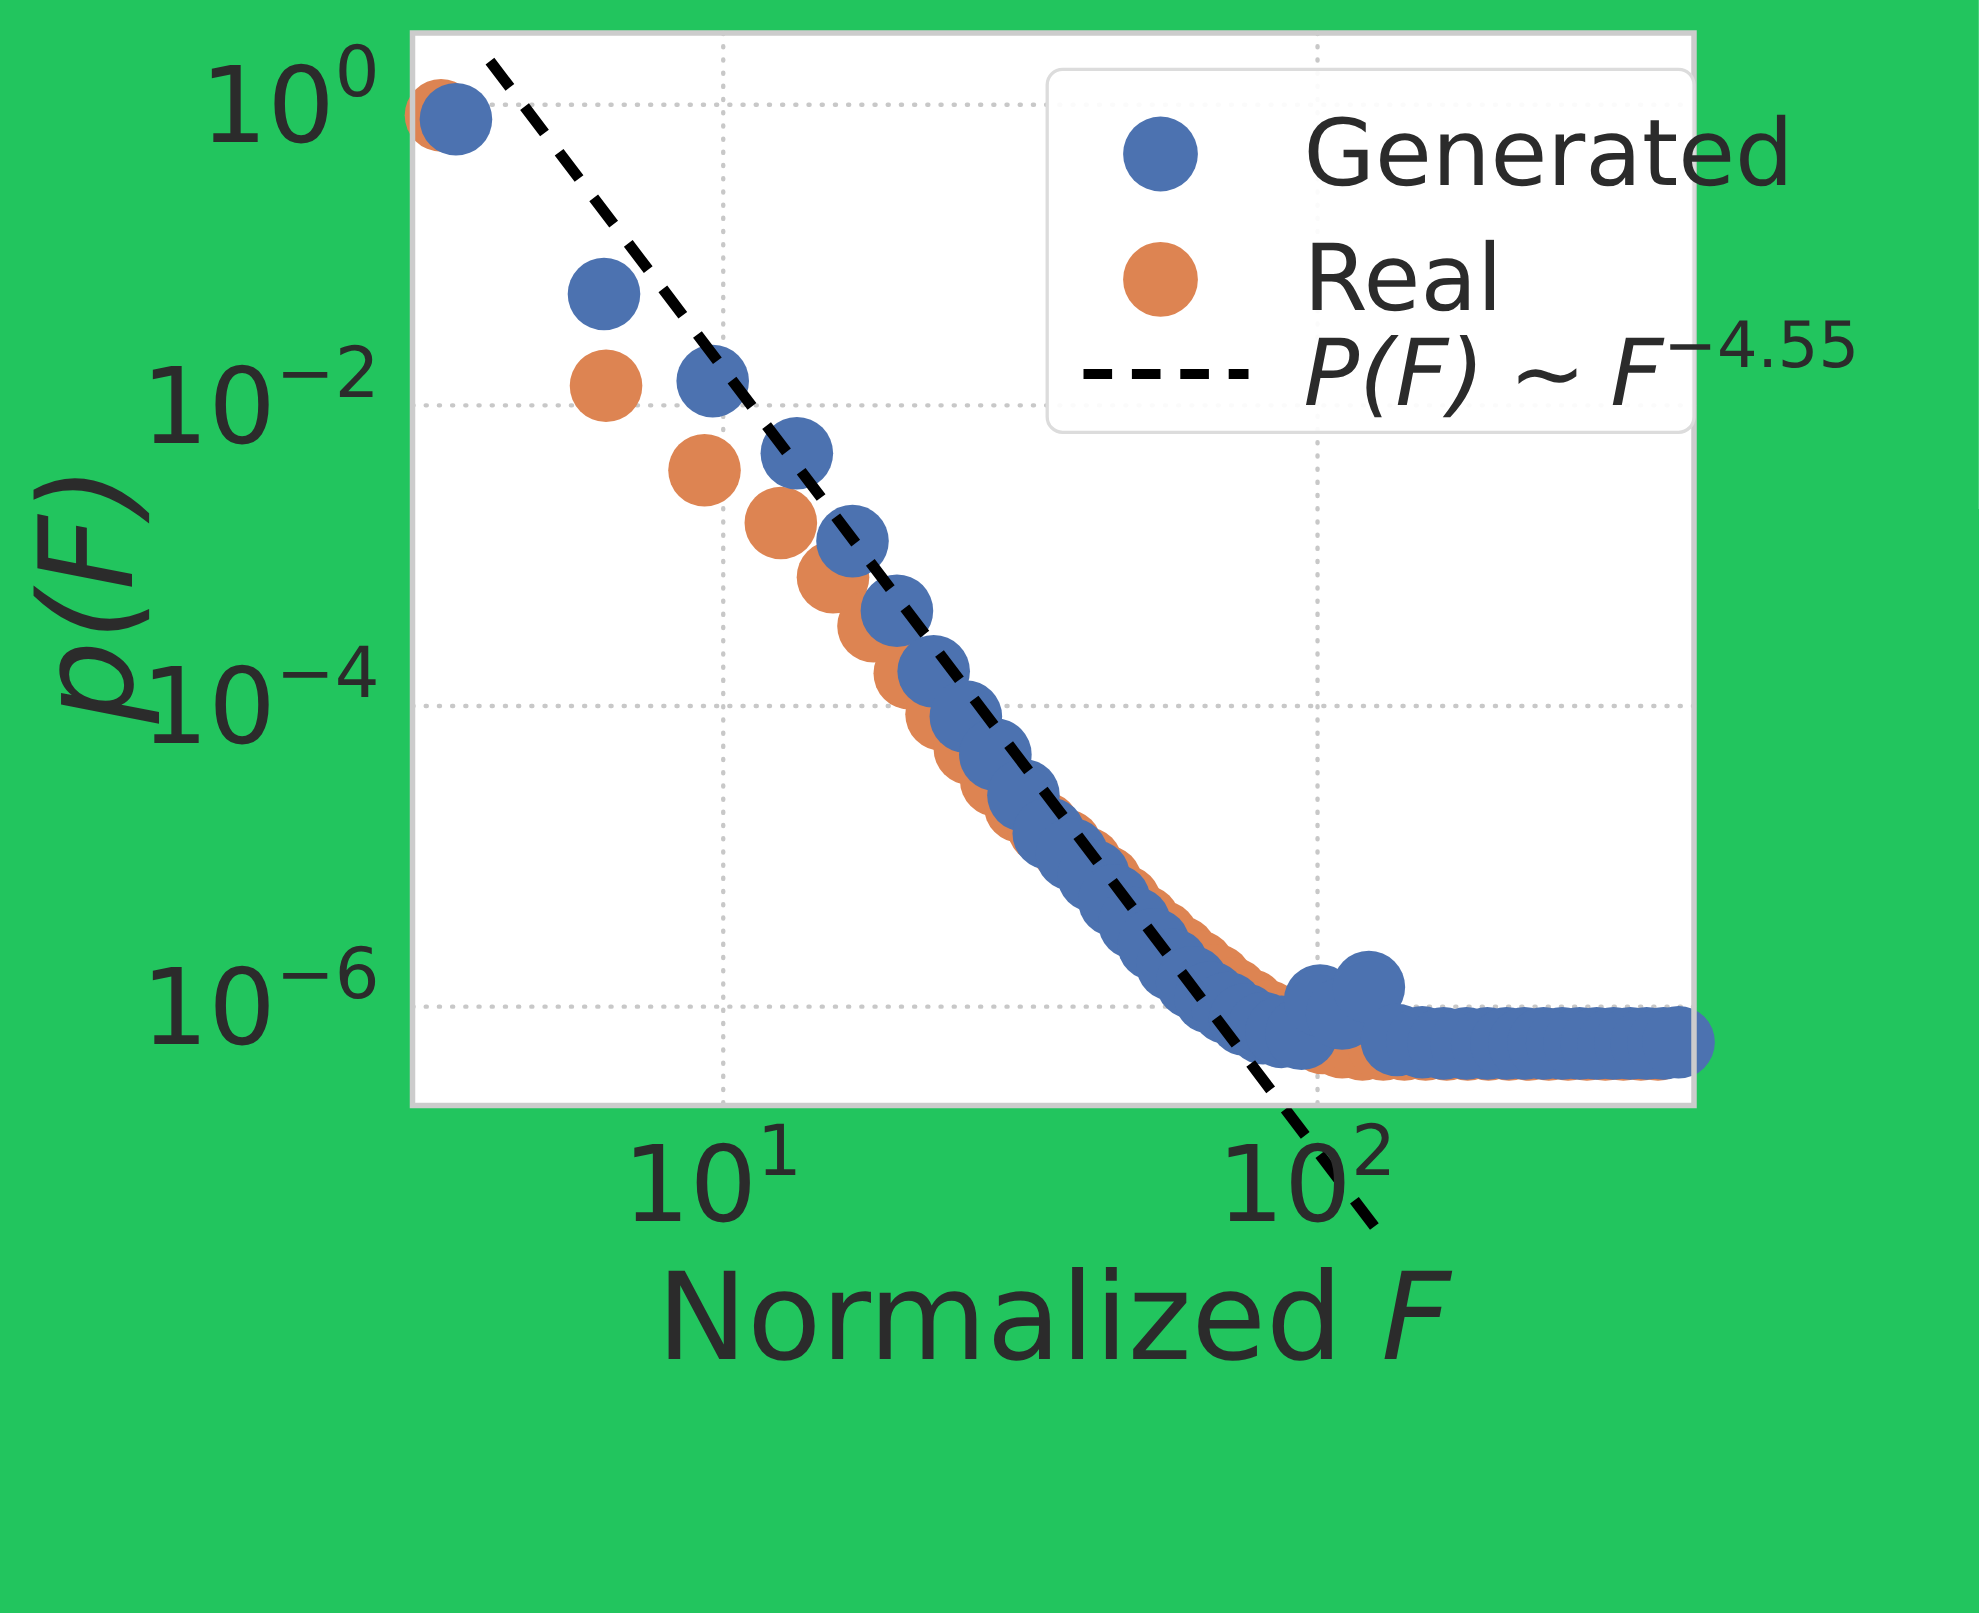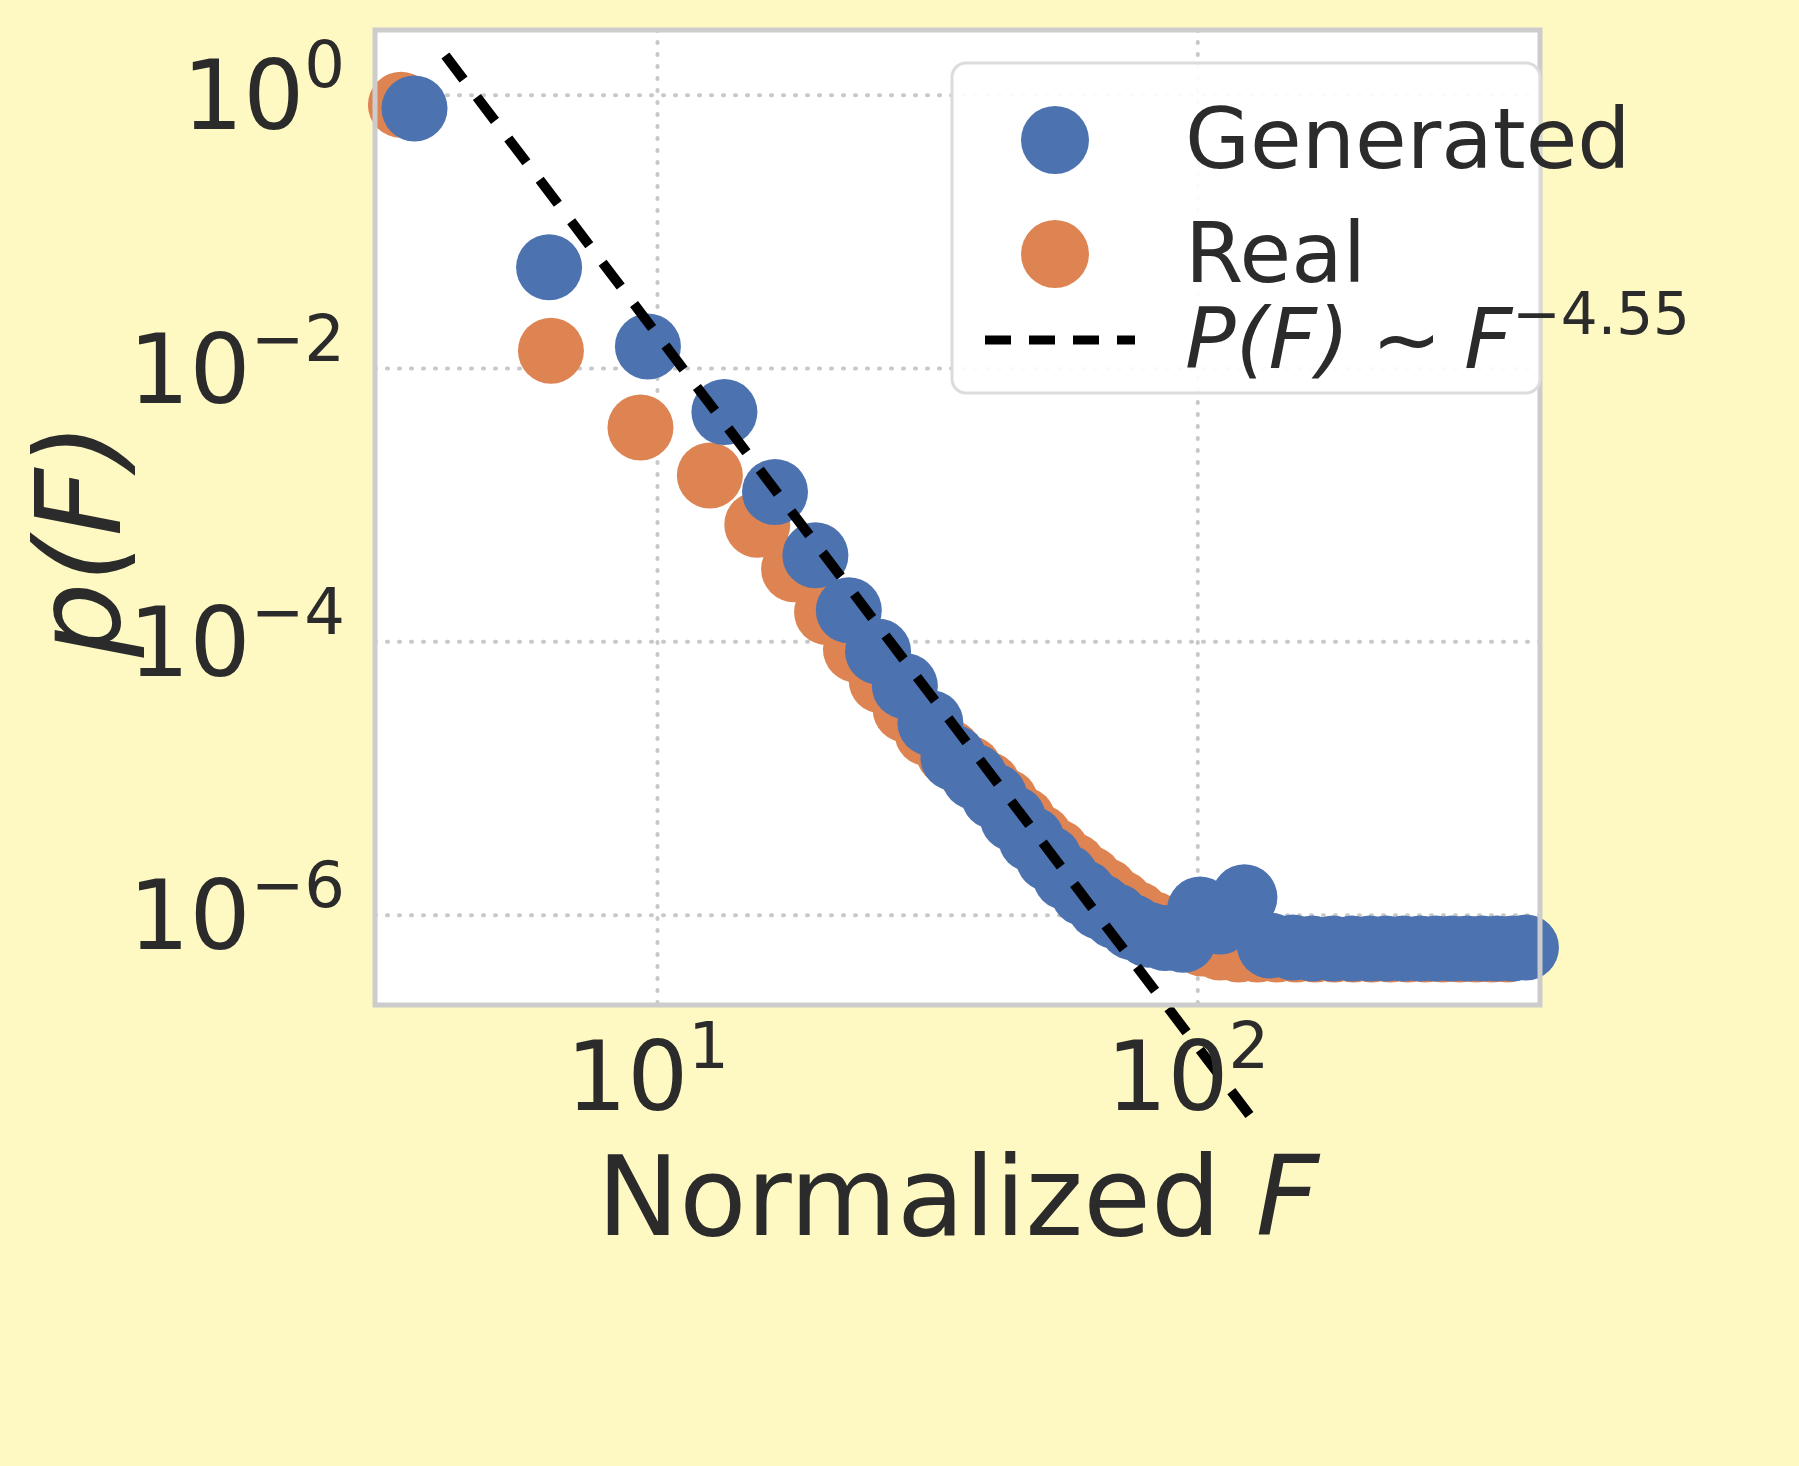--- a/index.html
+++ b/index.html
@@ -1,17 +1,17 @@
 <!DOCTYPE html>
 <html><head>
 <meta charset="utf-8">
 <style>
   html,body{margin:0;padding:0;background:#ffffff;}
   body{width:1799px;height:1466px;font-family:"DejaVu Sans",sans-serif;overflow:hidden;}
-  #fig{position:relative;width:1799px;height:1466px;background:#fef9c3;}
+  #fig{position:relative;width:1799px;height:1466px;background:#22c55e;}
   svg{display:block;}
 </style>
 </head>
 <body>
 
 <div id="fig">
   <svg id="plot" width="1799" height="1466" viewBox="0 0 1799 1466">
 
     <rect id="plot-bg" x="375" y="30" width="1165" height="975" fill="#ffffff"></rect>
 

